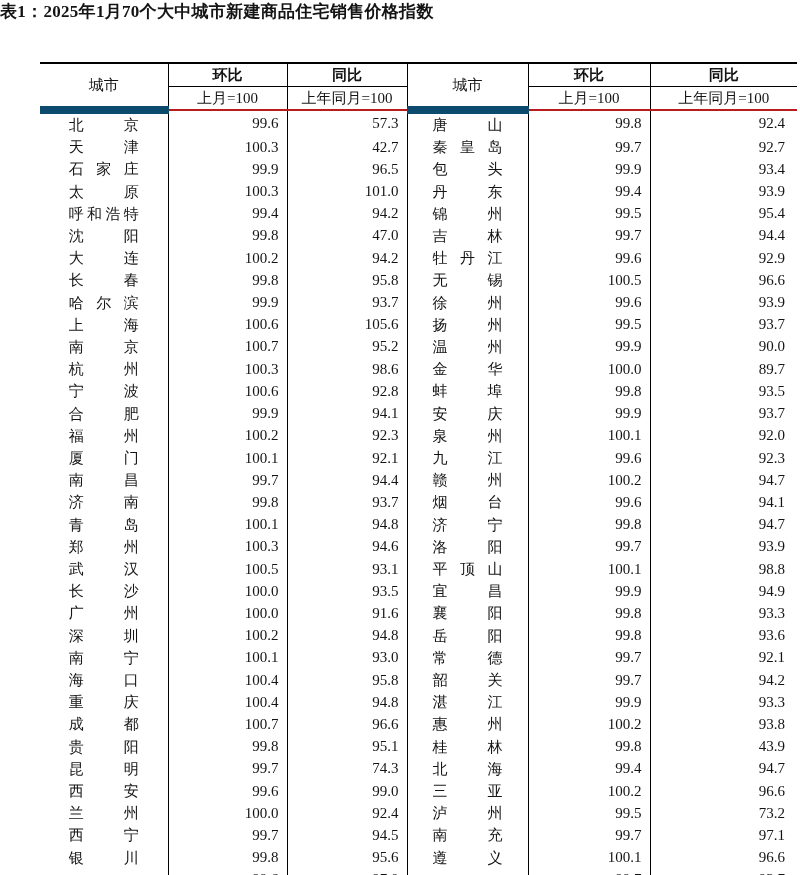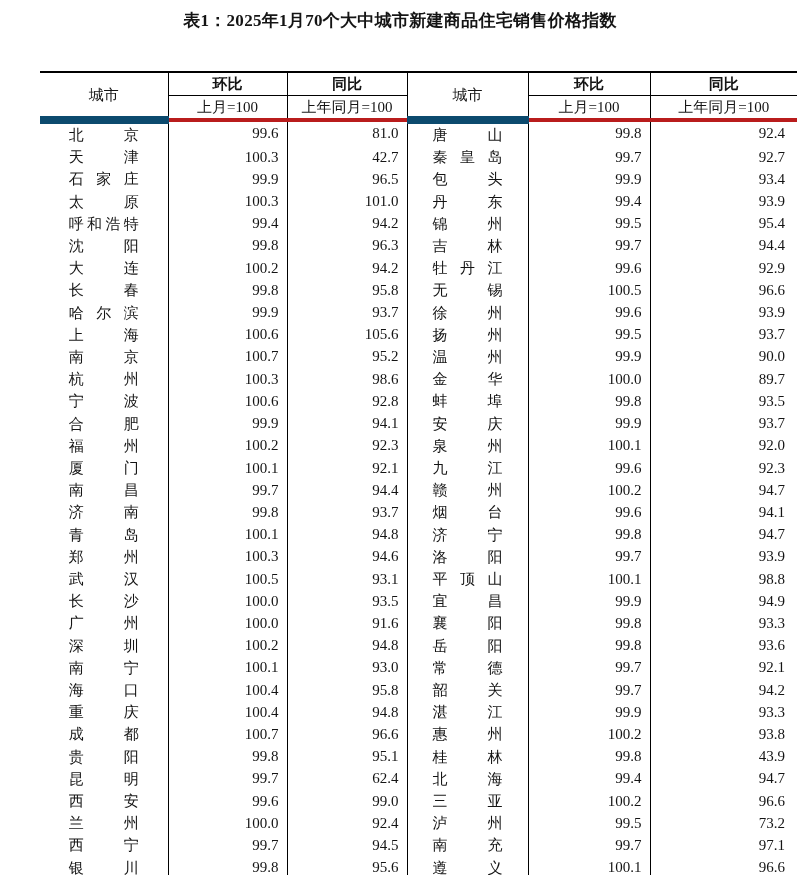--- a/index.html
+++ b/index.html
@@ -4,22 +4,21 @@
 <style>
   * { margin: 0; padding: 0; box-sizing: border-box; }
   html, body { background: #ffffff; }
   body {
     width: 800px; height: 875px;
     font-family: "Liberation Serif", "DejaVu Serif", serif;
     color: #141414;
     overflow: hidden;
   }
   .title {
-    padding-top: 9px;
-    text-align: center;
+    text-align: left;
     font-size: 17px;
     font-weight: bold;
     letter-spacing: 0.3px;
   }
   table.idx {
     border-collapse: collapse;
     table-layout: fixed;
     margin: 39px 0 0 40px;
     width: 757px;
     border-top: 2.5px solid #000;
@@ -35,21 +34,21 @@
   thead th {
     font-weight: normal;
     font-size: 15px;
     height: 22px;
     line-height: 22px;
     text-align: center;
     vertical-align: middle;
   }
   th.city-h { border-bottom: 8px solid #0c4a6e; }
   th.sub-h  { border-bottom: 1px solid #000; font-weight: bold; }
-  tr.base-row th { border-bottom: 4px solid #b91c1c; }
+  tr.base-row th { border-bottom: 2px solid #b91c1c; }
   .vl { border-left: 1px solid #000; }
 
   tbody td {
     height: 21.3px;
     line-height: 21.3px;
     font-size: 15px;
     vertical-align: middle;
     white-space: nowrap;
   }
   td.num { text-align: right; padding-right: 8px; }
@@ -92,21 +91,21 @@
       <th class="vl">上年同月=100</th>
     </tr>
   </thead>
   <tbody>
       <tr>
     <td class="city"><span class="jc">
             <span>北</span>
             <span>京</span>
           </span></td>
     <td class="num vl">99.6</td>
-    <td class="num vl">81.0</td>
+    <td class="num vl">57.3</td>
     <td class="city vl"><span class="jc">
             <span>唐</span>
             <span>山</span>
           </span></td>
     <td class="num vl">99.8</td>
     <td class="num num-last vl">92.4</td>
   </tr>
       <tr>
     <td class="city"><span class="jc">
             <span>天</span>
@@ -166,21 +165,21 @@
           </span></td>
     <td class="num vl">99.5</td>
     <td class="num num-last vl">95.4</td>
   </tr>
       <tr>
     <td class="city"><span class="jc">
             <span>沈</span>
             <span>阳</span>
           </span></td>
     <td class="num vl">99.8</td>
-    <td class="num vl">96.3</td>
+    <td class="num vl">47.0</td>
     <td class="city vl"><span class="jc">
             <span>吉</span>
             <span>林</span>
           </span></td>
     <td class="num vl">99.7</td>
     <td class="num num-last vl">94.4</td>
   </tr>
       <tr>
     <td class="city"><span class="jc">
             <span>大</span>
@@ -505,21 +504,21 @@
           </span></td>
     <td class="num vl">99.8</td>
     <td class="num num-last vl">43.9</td>
   </tr>
       <tr>
     <td class="city"><span class="jc">
             <span>昆</span>
             <span>明</span>
           </span></td>
     <td class="num vl">99.7</td>
-    <td class="num vl">62.4</td>
+    <td class="num vl">74.3</td>
     <td class="city vl"><span class="jc">
             <span>北</span>
             <span>海</span>
           </span></td>
     <td class="num vl">99.4</td>
     <td class="num num-last vl">94.7</td>
   </tr>
       <tr>
     <td class="city"><span class="jc">
             <span>西</span>

